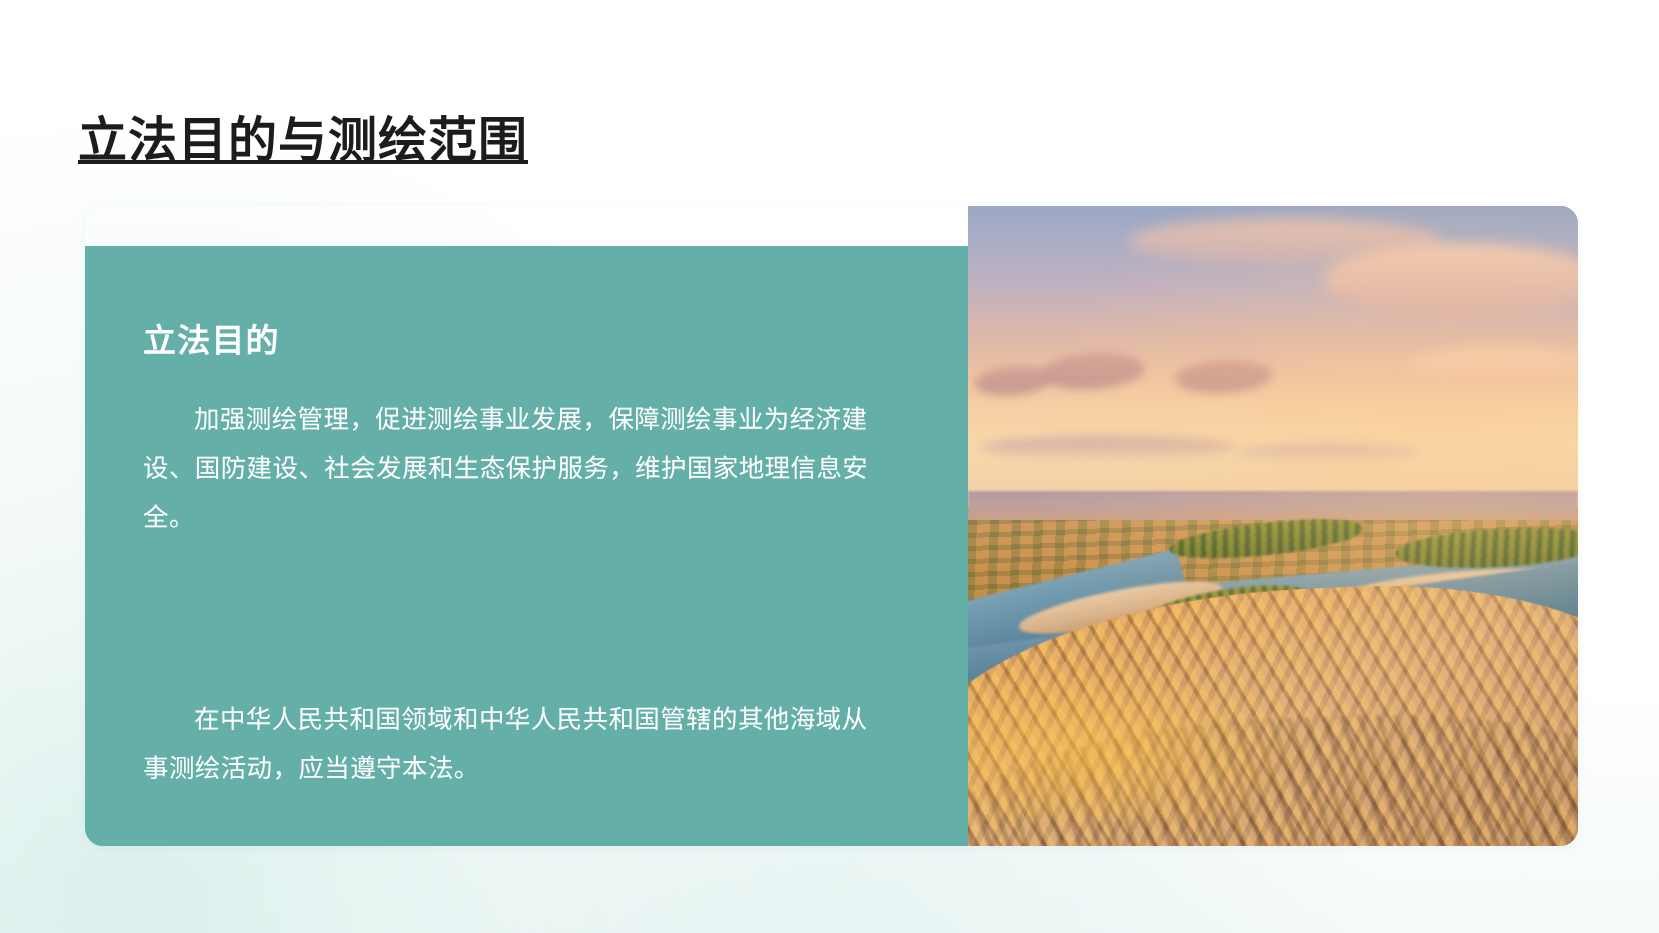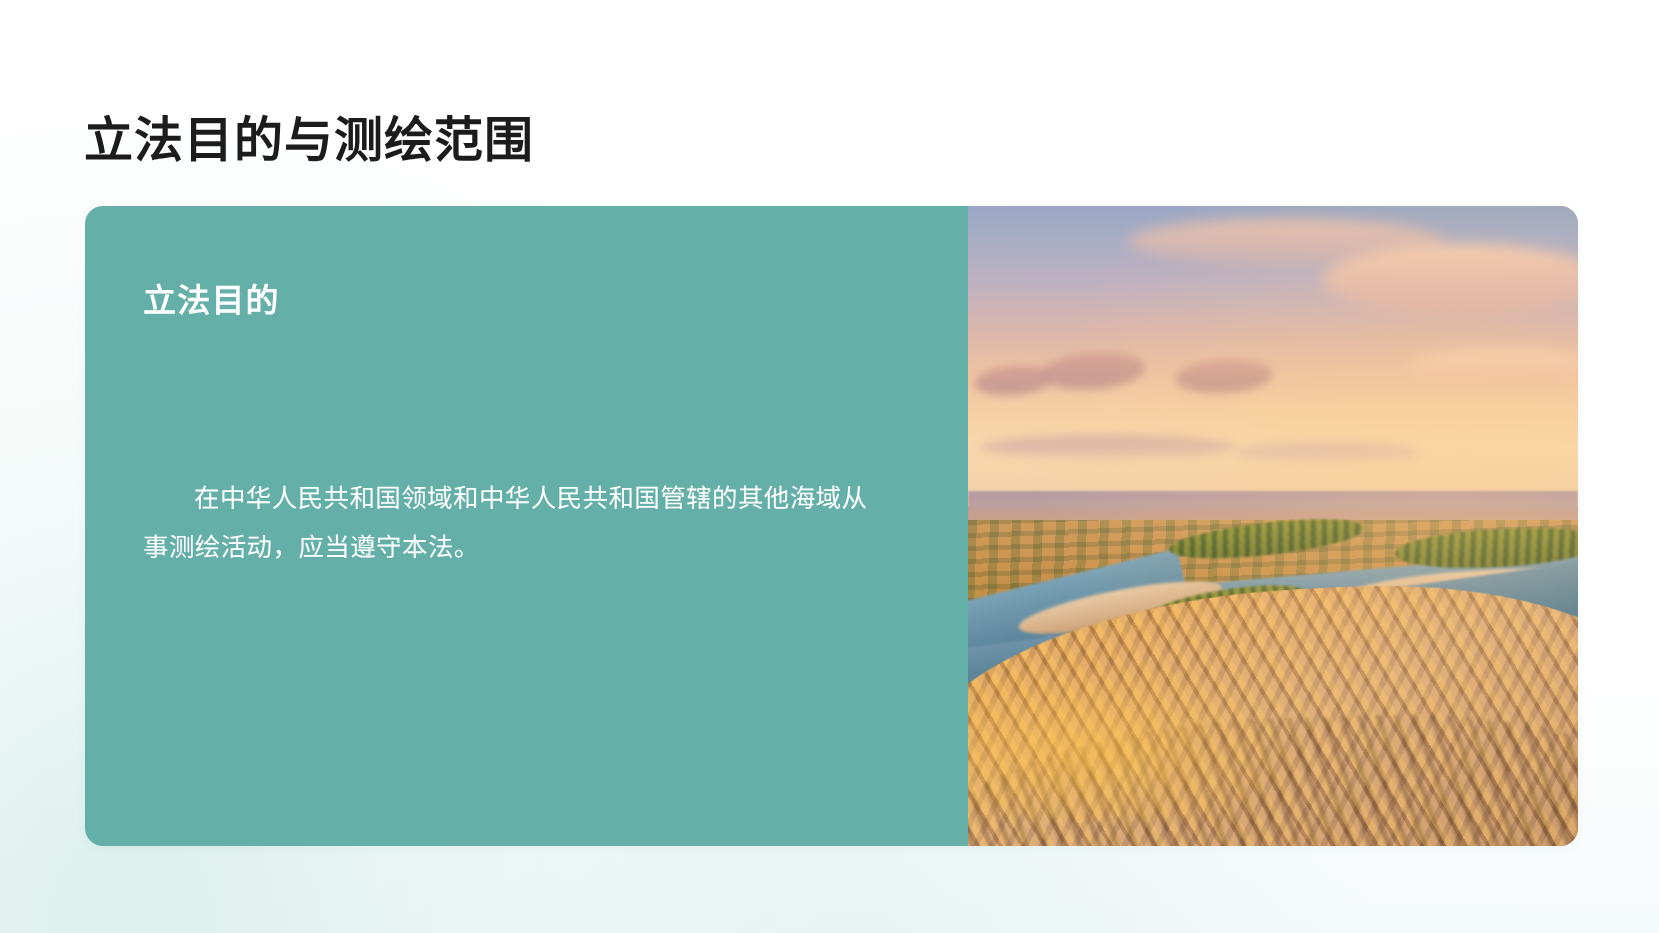--- a/index.html
+++ b/index.html
@@ -21,28 +21,29 @@
     inset: 0;
     background:
       radial-gradient(circle at 8% 96%, rgba(215,238,234,0.85) 0%, rgba(222,240,237,0.35) 22%, rgba(255,255,255,0) 46%),
       radial-gradient(circle at 52% 104%, rgba(226,242,240,0.75) 0%, rgba(255,255,255,0) 40%),
       linear-gradient(180deg, #ffffff 0%, #ffffff 72%, #fbfdfd 84%, #f5fafa 100%);
   }
 
   
   .page-title {
     position: absolute;
-    left: 84px;
+    left: 78px;
     top: 78px;
     font-size: 49px;
     font-weight: 700;
     letter-spacing: 1px;
     color: #1c1c1c;
     line-height: 1.2;
     white-space: nowrap;
+    text-decoration: underline;
   }
 
   
   .card {
     position: absolute;
     left: 85px;
     top: 206px;
     width: 1493px;
     height: 640px;
     border-radius: 18px;
@@ -51,20 +52,21 @@
     box-shadow: 0 2px 10px rgba(90,140,135,0.07);
   }
 
   .card-text-panel {
     width: 883px;
     flex: 0 0 883px;
     background: #64AFA7;
     position: relative;
     box-sizing: border-box;
     padding: 62px 92px 40px 58px;
+    margin-top: 40px;
   }
 
   .card-image-panel {
     flex: 1 1 auto;
     position: relative;
     overflow: hidden;
     background: #c98f5a;
   }
 
   
@@ -289,20 +291,21 @@
 <div class="slide">
 
   <h1 class="page-title">立法目的与测绘范围</h1>
 
   <div class="card">
 
     <div class="card-text-panel">
 
       <div class="section first">
         <h2 class="section-heading">立法目的</h2>
+        <p class="section-body">加强测绘管理，促进测绘事业发展，保障测绘事业为经济建设、国防建设、社会发展和生态保护服务，维护国家地理信息安全。</p>
       </div>
 
       <div class="section second">
         <p class="section-body">在中华人民共和国领域和中华人民共和国管辖的其他海域从事测绘活动，应当遵守本法。</p>
       </div>
 
     </div>
 
     <div class="card-image-panel" aria-label="黄昏下的河流与金色丘陵景观照片">
       <div class="photo">

